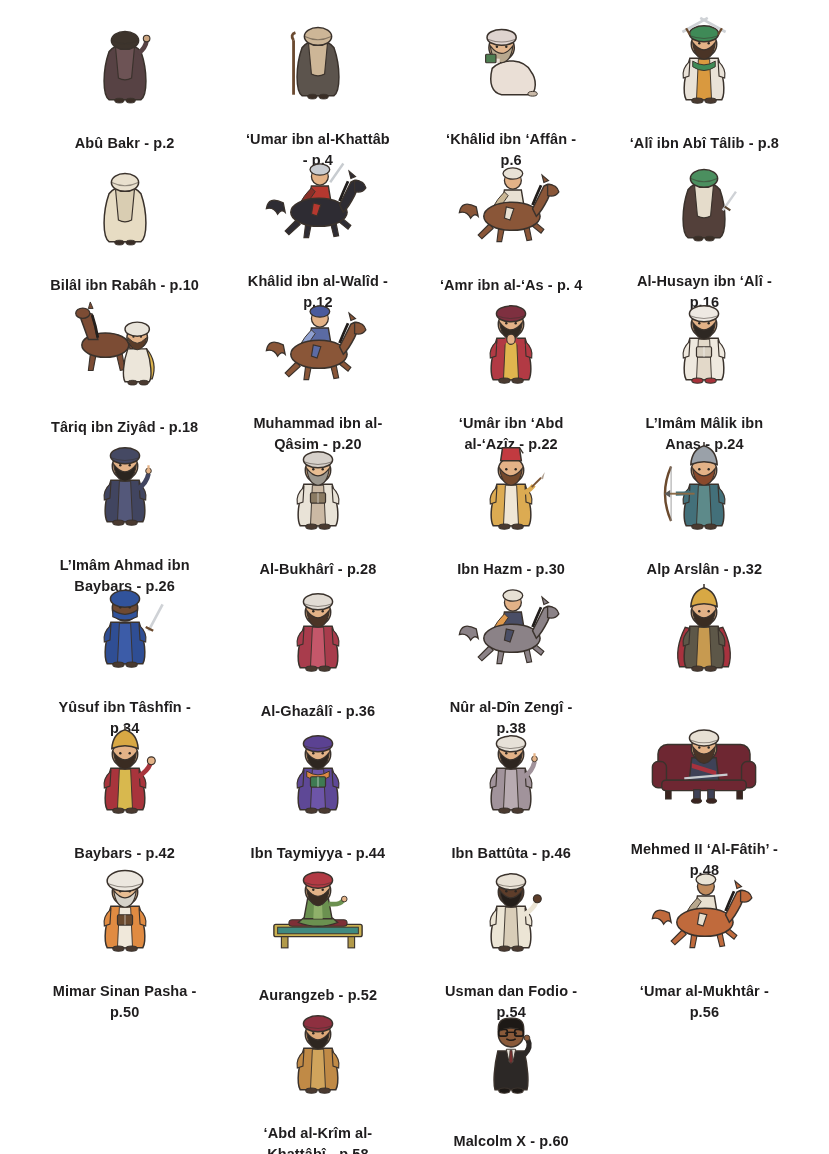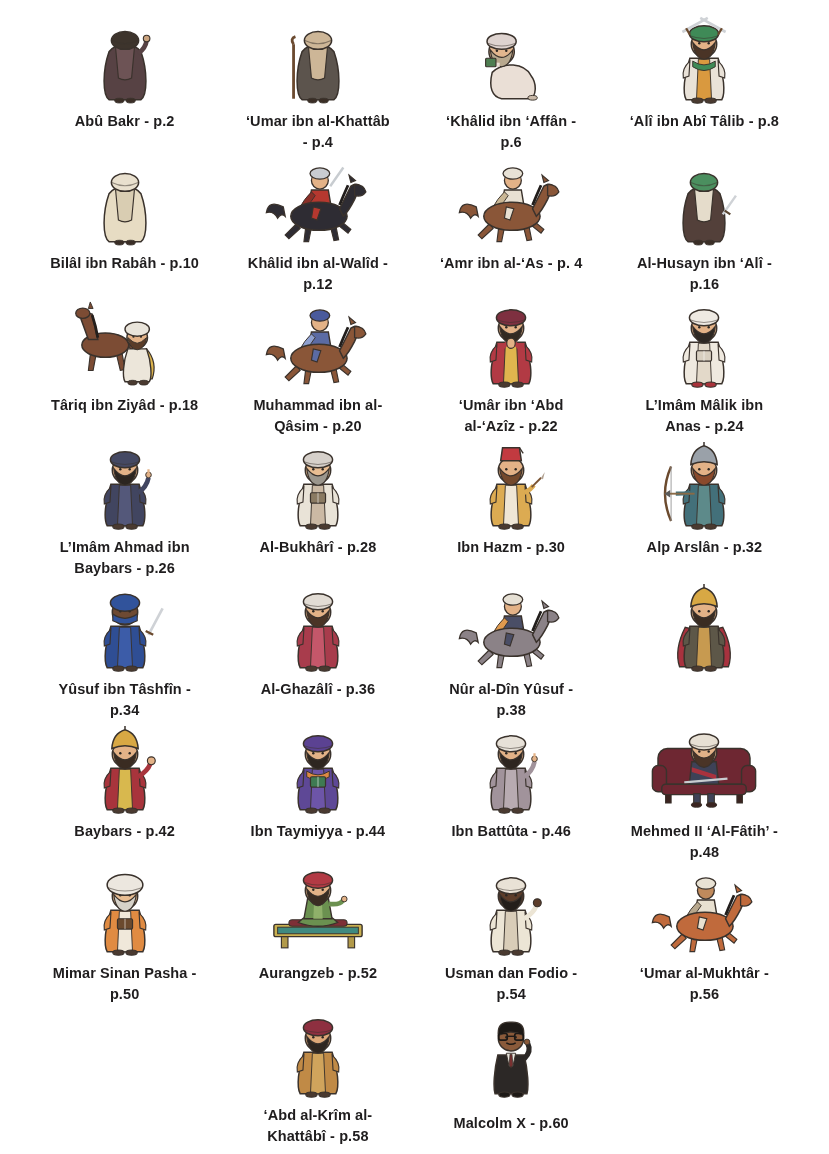--- a/index.html
+++ b/index.html
@@ -1,20 +1,20 @@
 <!DOCTYPE html>
 <html><head>
 <meta charset="utf-8">
 <style>
   html,body{margin:0;padding:0;background:#ffffff;}
   .page{width:829px;height:1154px;background:#fff;overflow:hidden;font-family:"Liberation Sans",sans-serif;position:relative;}
   .grid{display:grid;grid-template-columns:repeat(4,1fr);grid-template-rows:repeat(8,142px);padding:12px 28px 0 28px;}
   .cell{display:flex;flex-direction:column;align-items:center;}
   .figure{height:98px;display:flex;align-items:flex-end;justify-content:center;}
-  .caption{margin-top:1px;max-width:152px;text-align:center;font-weight:700;font-size:14.5px;line-height:1.48;color:#1f1d1e;letter-spacing:.1px;}
+  .caption{margin-top:23px;max-width:152px;text-align:center;font-weight:700;font-size:14.5px;line-height:1.48;color:#1f1d1e;letter-spacing:.1px;}
 </style>
 </head>
 <body>
 
 <div class="page">
   <div class="grid">
       <div class="cell">
         <div class="figure">
           <svg viewBox="0 0 100 100" width="94" height="94" xmlns="http://www.w3.org/2000/svg">
             <path d="M33,38 C26,58 26,84 33,89 L67,89 C74,84 74,58 67,38 C60,28 40,28 33,38 Z" fill="#574244" stroke="#3a322c" stroke-width="1.6"></path>
@@ -388,21 +388,21 @@
             <circle cx="67" cy="24" r="9" fill="#e3b287" stroke="#3a322c" stroke-width="1.4"></circle>
             <ellipse cx="67" cy="16.5" rx="10.5" ry="6" fill="#e6e0d4" stroke="#3a322c" stroke-width="1.4"></ellipse>
             <ellipse cx="66" cy="62" rx="30" ry="15" fill="#8b8287" stroke="#3a322c" stroke-width="1.6"></ellipse>
             <path d="M60,52 L58,64 L64,66 L68,54 Z" fill="#4a4e66" stroke="#3a322c" stroke-width="1.2"></path>
             <path d="M88,54 L100,30 Q106,26 110,30 L104,44 Q98,56 92,62 Z" fill="#8b8287" stroke="#3a322c" stroke-width="1.6"></path>
             <path d="M104,28 Q114,28 116,36 Q112,42 104,40 Z" fill="#8b8287" stroke="#3a322c" stroke-width="1.4"></path>
             <path d="M100,26 L98,18 L105,24 Z" fill="#8b8287" stroke="#3a322c" stroke-width="1.2"></path>
             <path d="M97,29 Q92,40 88,50" stroke="#221e1c" stroke-width="3" fill="none"></path>
           </svg>
         </div>
-        <div class="caption">Nûr al-Dîn Yûsuf - p.38</div>
+        <div class="caption">Nûr al-Dîn Zengî - p.38</div>
       </div>
       <div class="cell">
         <div class="figure">
           <svg viewBox="0 0 100 100" width="94" height="94" xmlns="http://www.w3.org/2000/svg">
             <path d="M30,46 Q18,70 24,88 L40,88 Q32,66 38,48 Z" fill="#a8323e" stroke="#3a322c" stroke-width="1.4"></path>
             <path d="M70,46 Q82,70 76,88 L60,88 Q68,66 62,48 Z" fill="#a8323e" stroke="#3a322c" stroke-width="1.4"></path>
             <path d="M35,45 C29,62 27,82 31,89 L69,89 C73,82 71,62 65,45 Z" fill="#5d5748" stroke="#3a322c" stroke-width="1.6"></path>
             <path d="M44,46 L56,46 L58,89 L42,89 Z" fill="#c79a50" stroke="#3a322c" stroke-width="1"></path>
             <path d="M35,48 Q26,56 28,66 L34,64 Z" fill="#5d5748" stroke="#3a322c" stroke-width="1.2"></path>
             <path d="M65,48 Q74,56 72,66 L66,64 Z" fill="#5d5748" stroke="#3a322c" stroke-width="1.2"></path>

